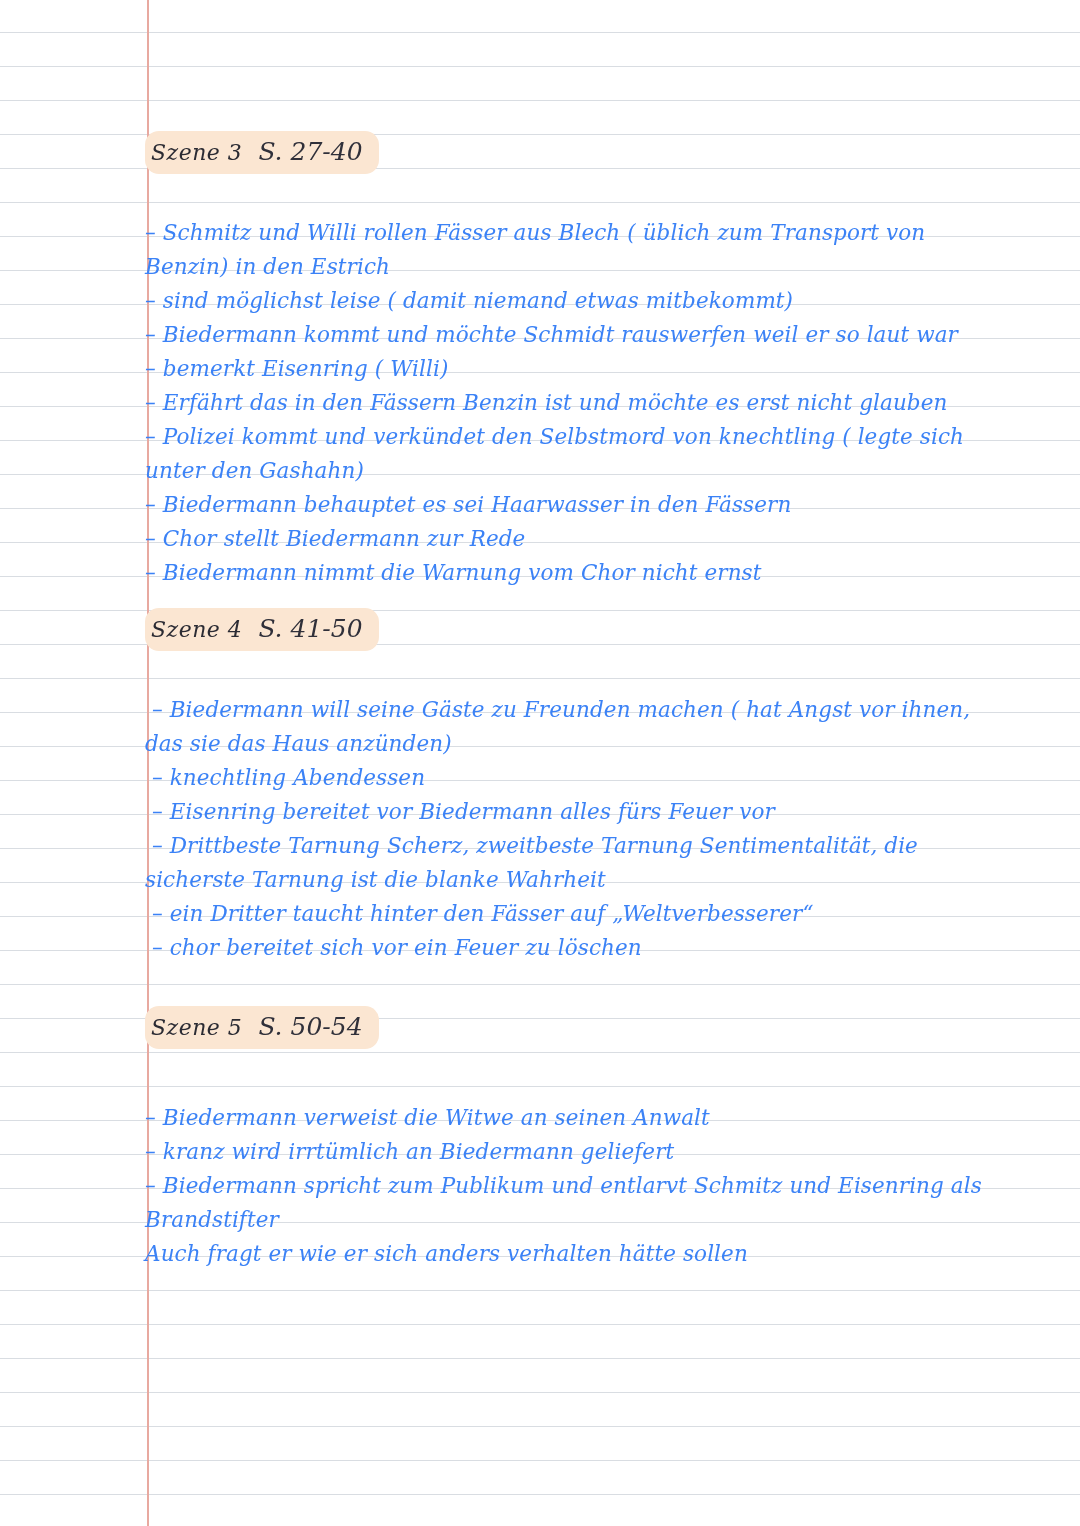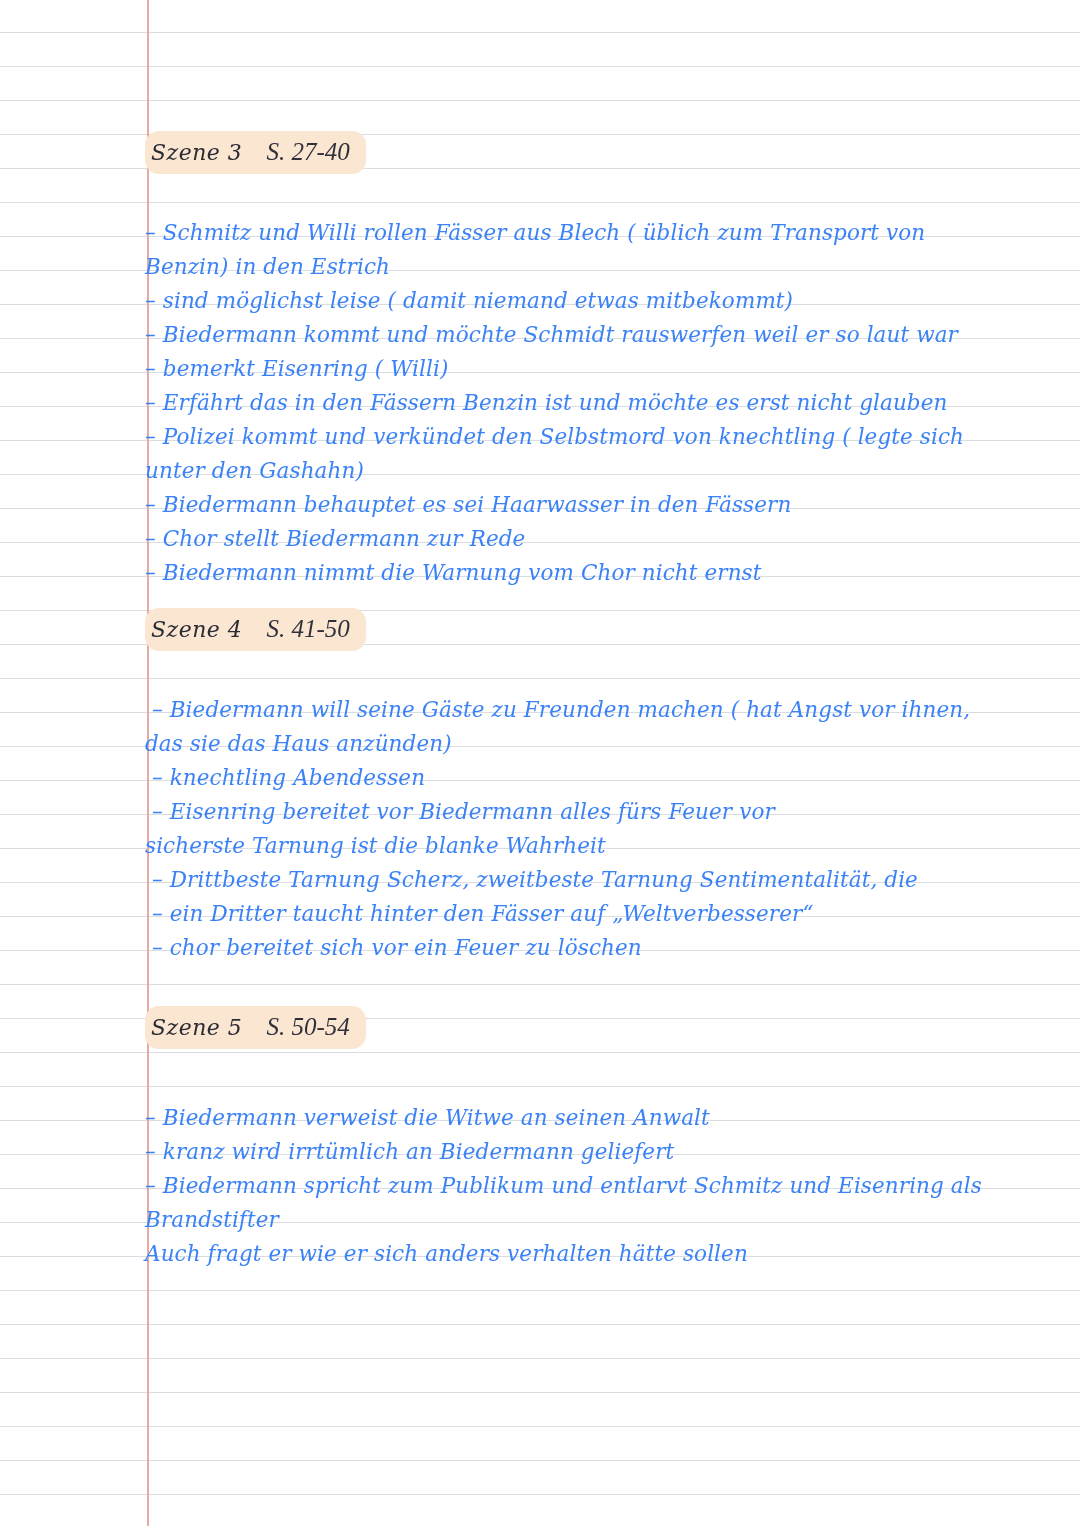--- a/index.html
+++ b/index.html
@@ -62,23 +62,22 @@
     border-radius: 14px;
     background: #fbe6d2;
     white-space: nowrap;
   }
   .scene-head .num {
     font-size: 22px;
     letter-spacing: 0.5px;
   }
   .scene-head .pages {
     font-size: 25px;
-    margin-left: 24px;
+    margin-left: 16px;
     color: #30303a;
-    font-family: Liberation Serif, serif;
   }
 
   .lines {
     margin-top: 10px;
   }
   .line {
     font-family: "DejaVu Serif", serif;
     font-style: italic;
     font-size: 21.5px;
     line-height: 34px;
@@ -126,22 +125,22 @@
 
   <div class="block" id="scene-4">
     <div class="scene-head">
       <span class="num">Szene 4</span><span class="pages">S. 41-50</span>
     </div>
     <div class="lines">
       <div class="line"> – Biedermann will seine Gäste zu Freunden machen ( hat Angst vor ihnen,</div>
       <div class="line">das sie das Haus anzünden)</div>
       <div class="line"> – knechtling Abendessen</div>
       <div class="line"> – Eisenring bereitet vor Biedermann alles fürs Feuer vor</div>
+      <div class="line"> – Drittbeste Tarnung Scherz, zweitbeste Tarnung Sentimentalität, die</div>
       <div class="line">sicherste Tarnung ist die blanke Wahrheit</div>
-      <div class="line"> – Drittbeste Tarnung Scherz, zweitbeste Tarnung Sentimentalität, die</div>
       <div class="line"> – ein Dritter taucht hinter den Fässer auf „Weltverbesserer“</div>
       <div class="line"> – chor bereitet sich vor ein Feuer zu löschen</div>
     </div>
   </div>
 
   <div class="block" id="scene-5">
     <div class="scene-head">
       <span class="num">Szene 5</span><span class="pages">S. 50-54</span>
     </div>
     <div class="lines">

